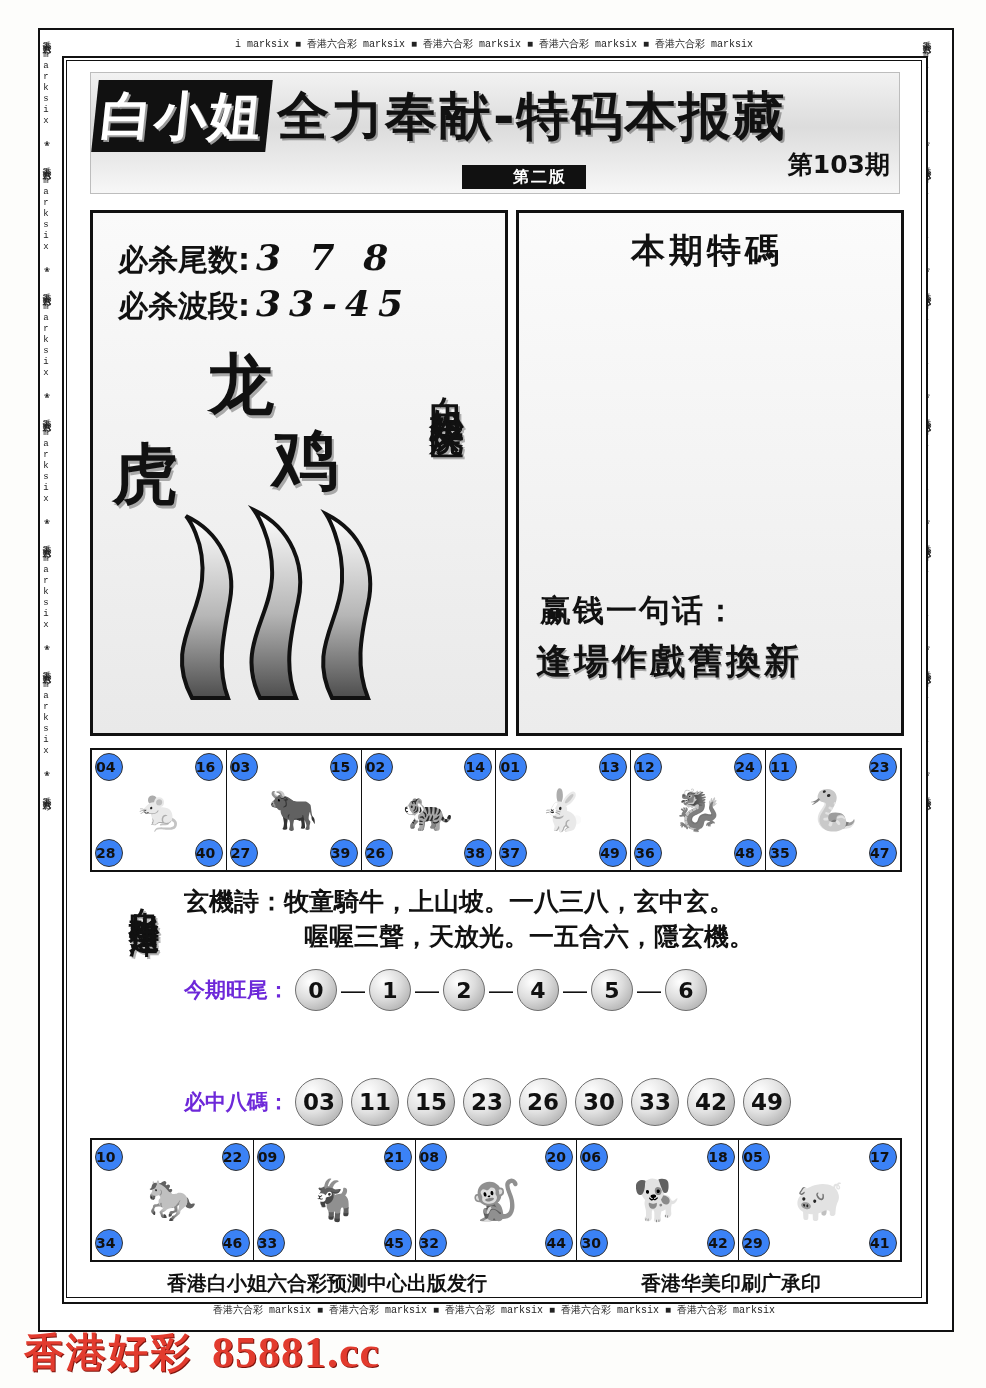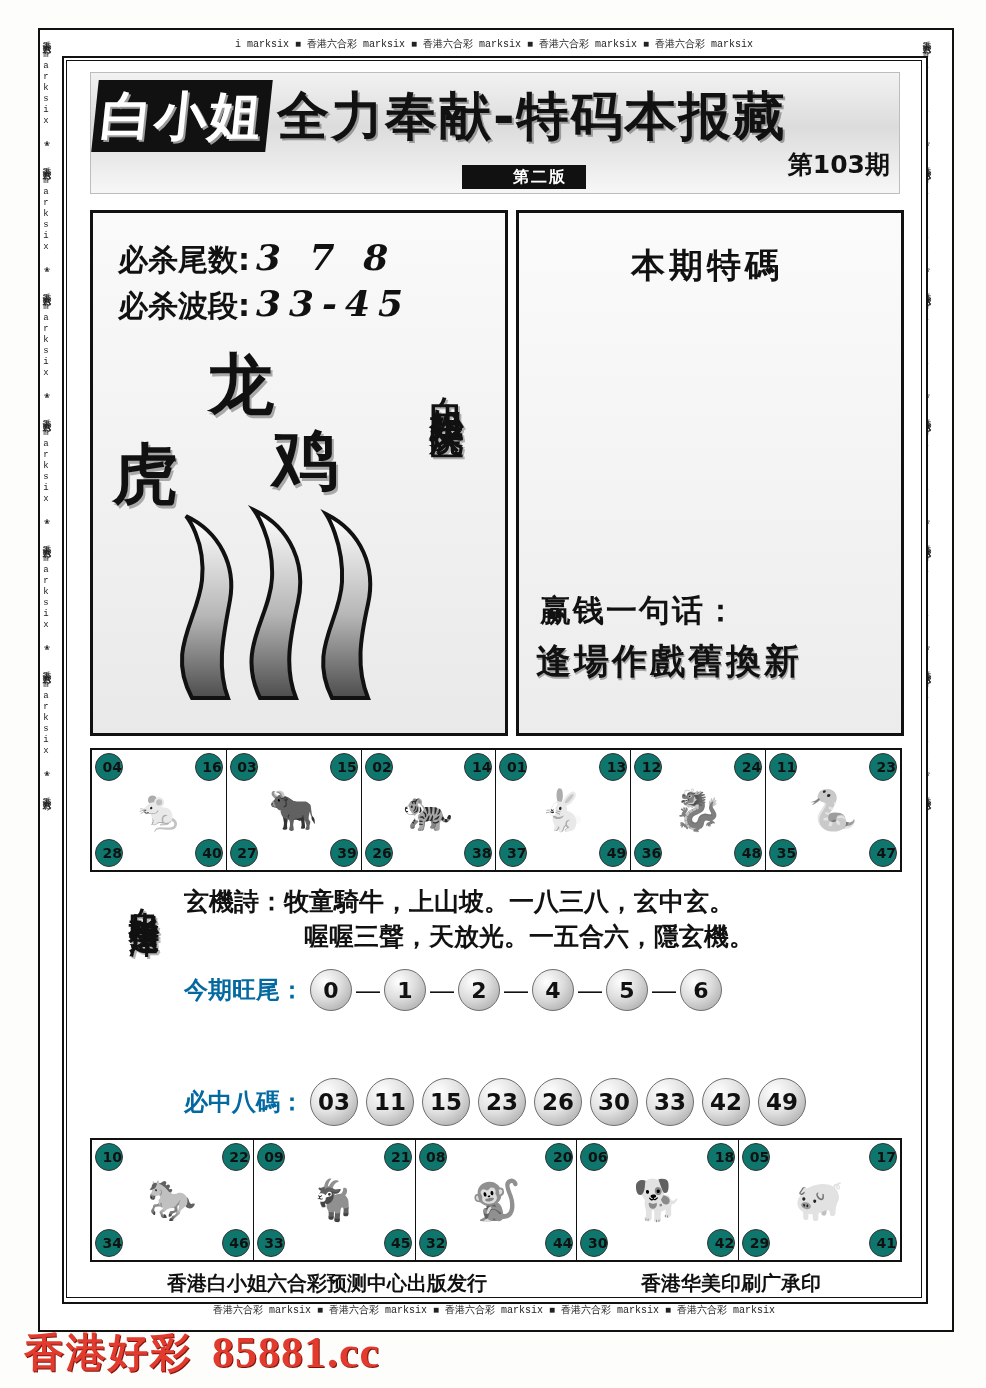--- a/index.html
+++ b/index.html
@@ -90,21 +90,20 @@
   
   .rpanel{
     position:absolute;left:516px;top:210px;width:382px;height:520px;
     border:3px solid #111;background:linear-gradient(180deg,#fbfbfb,#ececec);
     overflow:hidden;
   }
   .rp-title{
     position:absolute;left:516px;top:228px;width:382px;text-align:center;
     font-family:"DejaVu Sans",sans-serif;font-weight:bold;font-size:34px;color:#111;
     letter-spacing:4px;
-    margin-top:15px;
   }
   .rp-body{
     position:absolute;left:540px;top:292px;width:346px;
     font-family:"DejaVu Serif",serif;font-size:33px;line-height:49px;color:#111;
   }
   .rp-sub{
     position:absolute;left:540px;top:590px;width:352px;
     font-family:"DejaVu Sans",sans-serif;font-weight:bold;font-size:31px;color:#111;
     letter-spacing:2px;
   }
@@ -124,21 +123,21 @@
     border:2px solid #111;display:flex;background:#fff;
   }
   .cell{
     flex:1 1 0;position:relative;border-right:1px solid #111;
     display:flex;align-items:center;justify-content:center;
   }
   .cell:last-child{border-right:none;}
   .num{
     position:absolute;width:26px;height:26px;border:1px solid #333;border-radius:50%;
     font-family:"DejaVu Sans",sans-serif;font-size:14px;font-weight:bold;color:#111;
-    line-height:26px;text-align:right;background:#0f766e;
+    line-height:26px;text-align:left;background:#3b82f6;
   }
   .n-tl{left:3px;top:3px;}
   .n-tr{right:3px;top:3px;}
   .n-bl{left:3px;bottom:3px;}
   .n-br{right:3px;bottom:3px;}
   .animal{font-size:40px;line-height:1;filter:grayscale(1) contrast(1.1);}
 
   
   .mid{
     position:absolute;left:90px;top:872px;width:808px;height:262px;
@@ -152,21 +151,21 @@
   .poem{
     position:absolute;left:184px;top:884px;width:712px;
     font-family:"DejaVu Serif",serif;font-weight:bold;font-size:25px;line-height:35px;color:#111;
   }
   .poem .lbl{font-family:"DejaVu Sans",sans-serif;}
   .row-tail{
     position:absolute;left:184px;top:968px;width:712px;height:44px;
     display:flex;align-items:center;
   }
   .row-lbl{
-    font-family:"DejaVu Sans",sans-serif;font-weight:bold;font-size:24px;color:#0369a1;
+    font-family:"DejaVu Sans",sans-serif;font-weight:bold;font-size:21px;color:#6d28d9;
     white-space:nowrap;margin-right:6px;
   }
   .ball{
     width:40px;height:40px;border-radius:50%;
     background:radial-gradient(circle at 34% 30%, #ffffff 0%, #dcdcdc 45%, #9e9e9e 100%);
     border:1px solid #6e6e6e;
     font-family:"DejaVu Sans",sans-serif;font-weight:bold;font-size:22px;color:#111;
     display:flex;align-items:center;justify-content:center;
   }
   .dash{font-size:24px;padding:0 4px;color:#111;}

